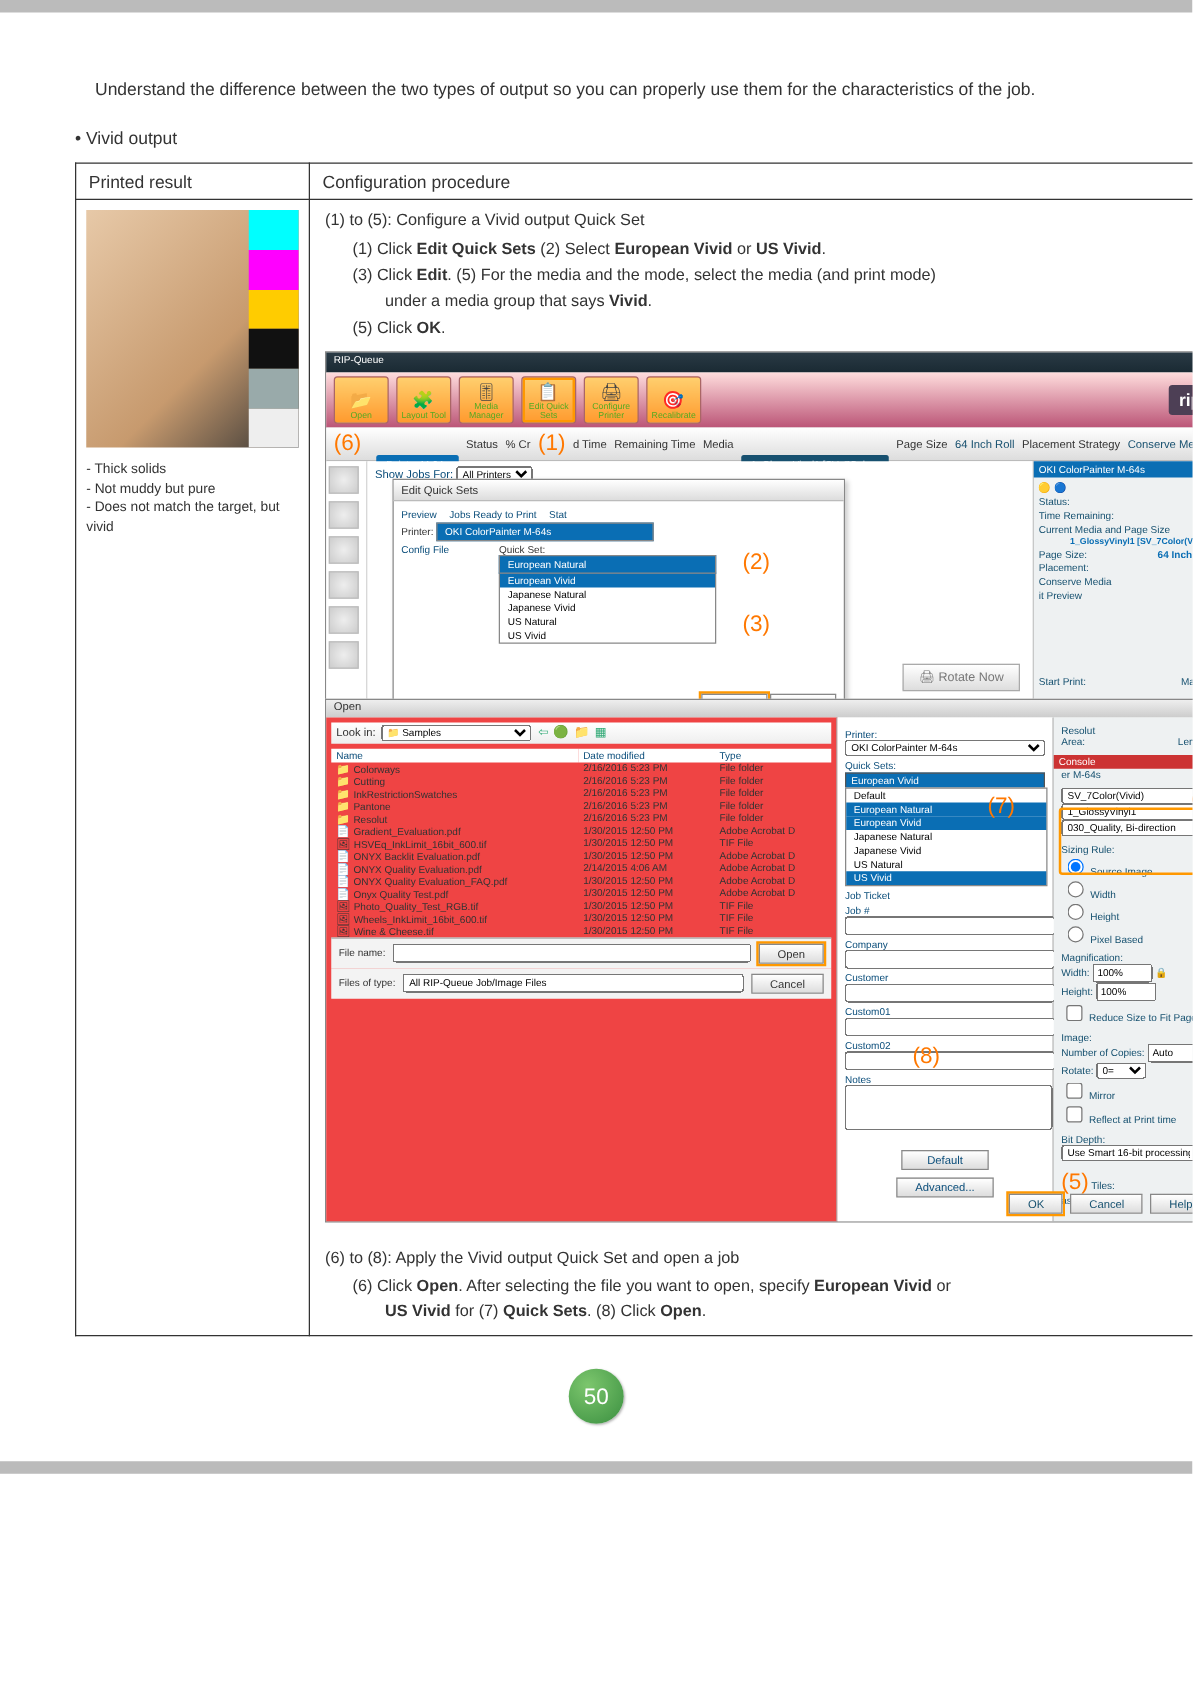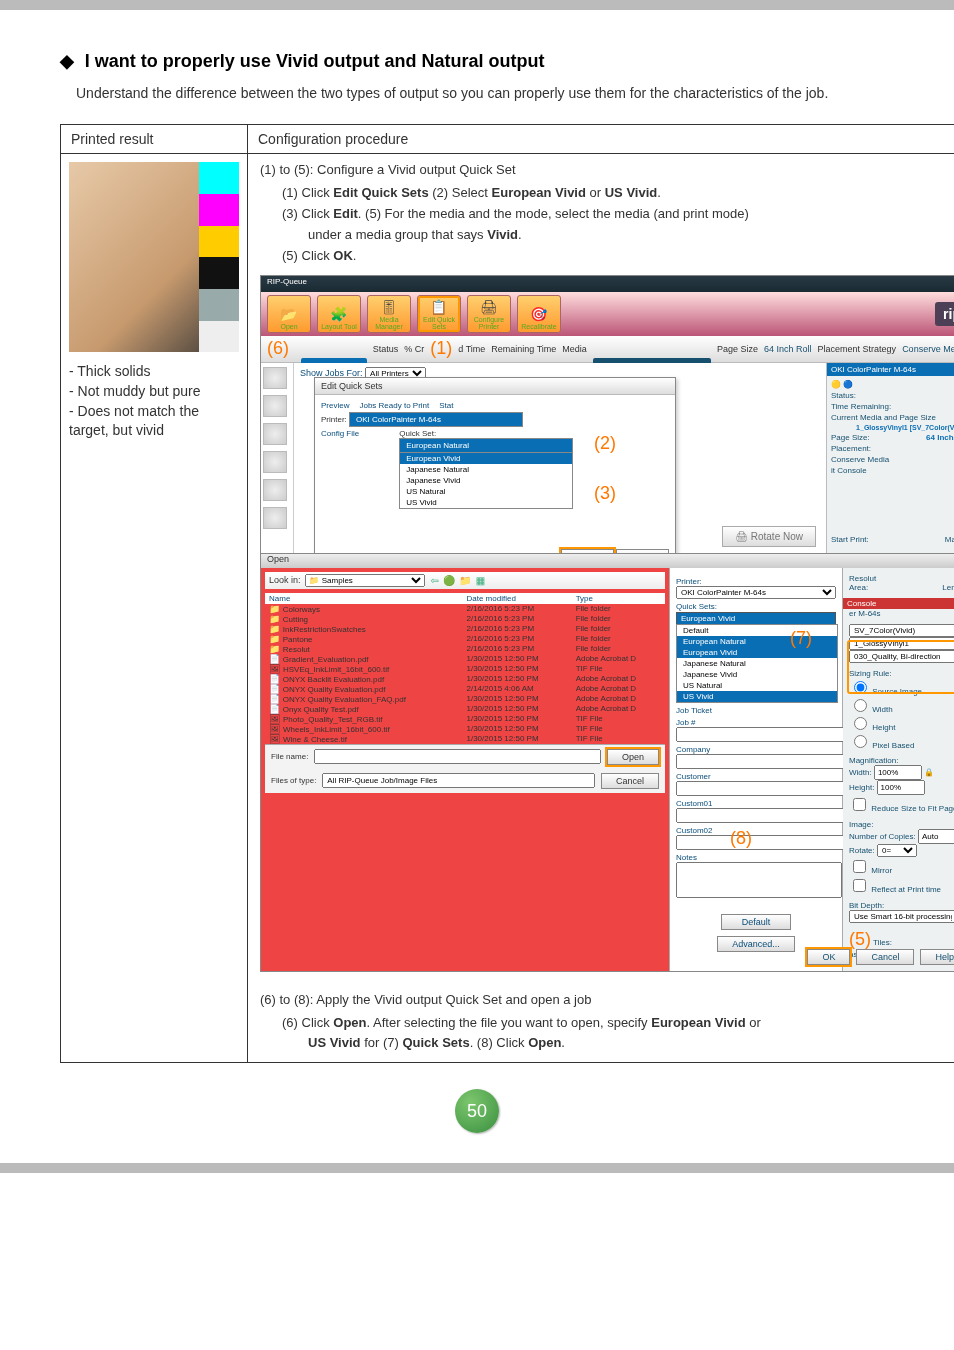--- a/index.html
+++ b/index.html
@@ -51,21 +51,21 @@
     text-align: left;
   }
   table.outer th {
     background: #fff;
     font-weight: normal;
     padding: 6px 10px;
   }
   .left-col {
     width: 190px;
     padding: 8px;
-    font-size: 14px;
+    font-size: 11px;
     line-height: 1.4;
   }
   .right-col {
     padding: 8px 12px;
     font-size: 13px;
   }
   .photo-box {
     width: 170px;
     height: 190px;
     background: linear-gradient(135deg, #e7c9a8 0%, #c79a6e 60%, #333 100%);
@@ -371,26 +371,23 @@
 
   [data-interactable="true"] { cursor: pointer; }
 </style>
 </head>
 <body>
 
 <div class="page">
   <div class="top-bar" data-interactable="false"></div>
 
   <div class="content">
-    <div class="heading" data-interactable="false">
-      <span class="diamond" data-interactable="false">◆</span>
-      <span data-interactable="false">I want to properly use Vivid output and Natural output</span>
-    </div>
     <div class="intro" data-interactable="false">Understand the difference between the two types of output so you can properly use them for the characteristics of the job.</div>
 
+    <div class="bullet" data-interactable="false">• Vivid output</div>
 
     <table class="outer" data-interactable="false">
       <tbody>
         <tr>
           <th data-interactable="false">Printed result</th>
           <th data-interactable="false">Configuration procedure</th>
         </tr>
         <tr>
           <td class="left-col" data-interactable="false">
             <div class="photo-box" data-interactable="false">
@@ -547,21 +544,21 @@
                       <span>Page Size:</span>
                       <span class="v">64 Inch Roll</span>
                     </div>
                   <div class="row">
                       <span>Placement:</span>
                     </div>
                   <div class="row">
                       <span>Conserve Media</span>
                     </div>
                   <div class="row">
-                      <span>it Console</span>
+                      <span>it Preview</span>
                     </div>
                   <div style="margin-top:60px">
                     <span>Start Print:</span>
                     <span style="float:right">Manual</span>
                   </div>
                 </div>
               </div>
             </div>
 
             <div class="app-shot" style="margin-top:-1px" data-interactable="false">

